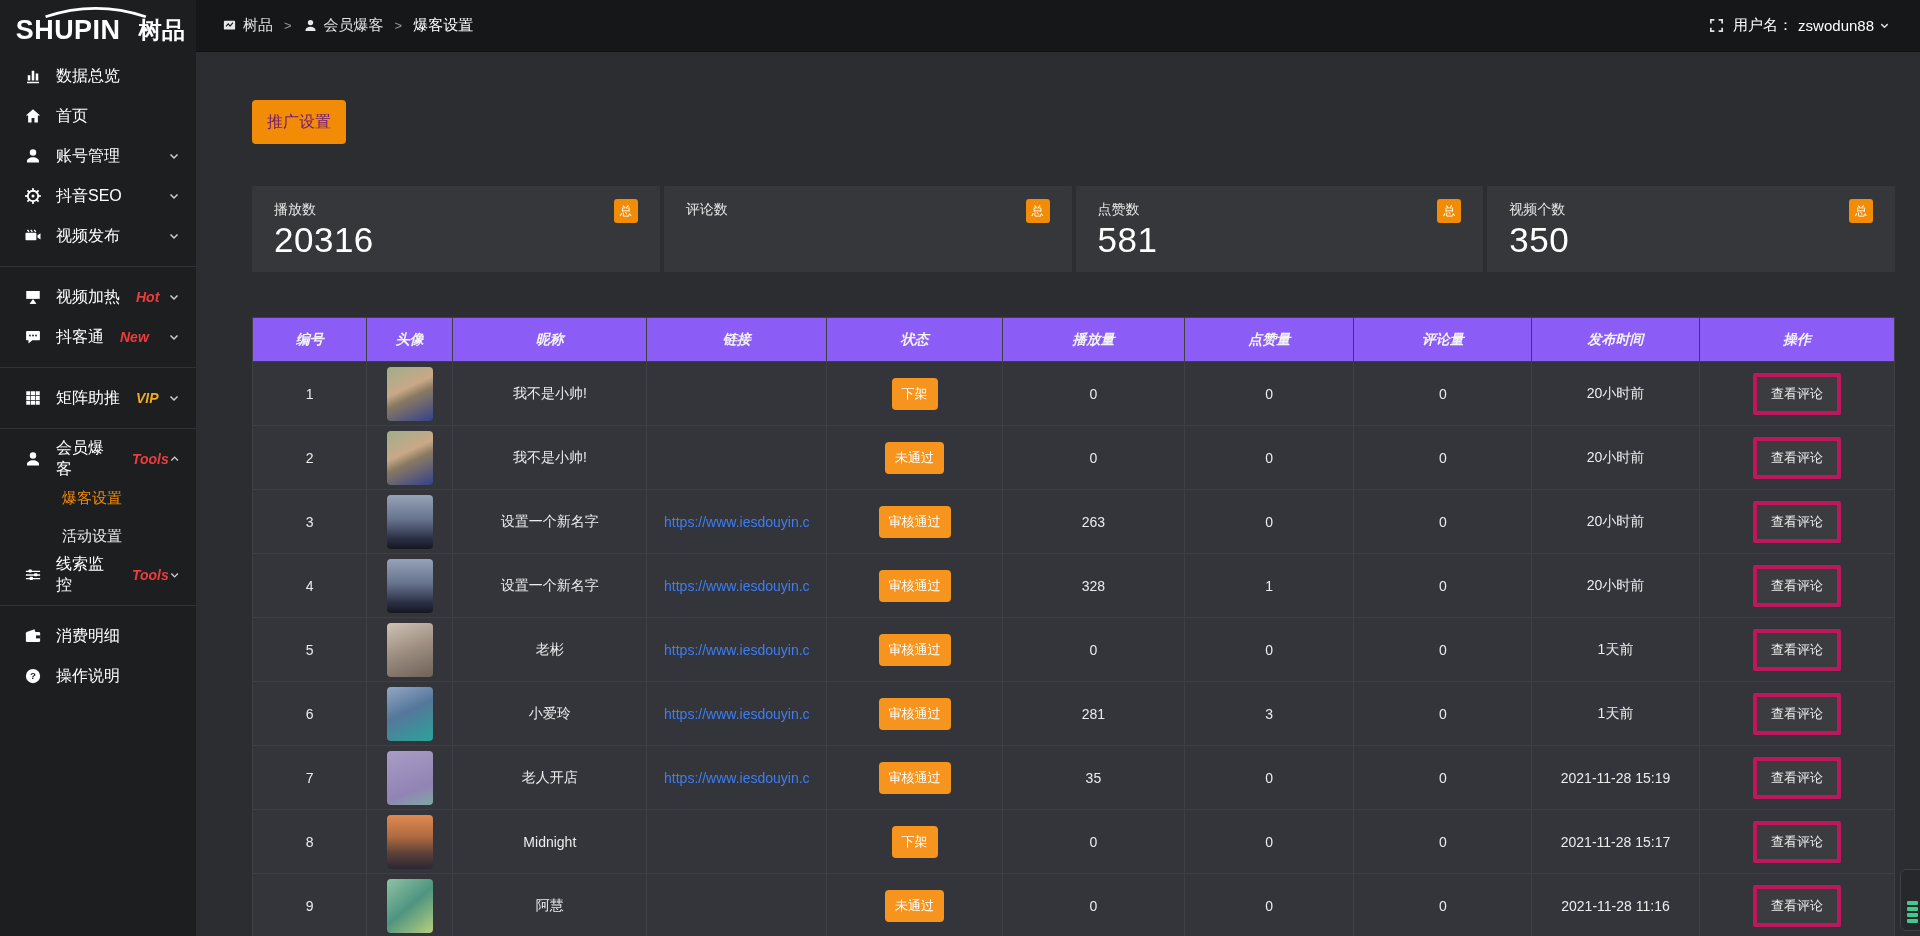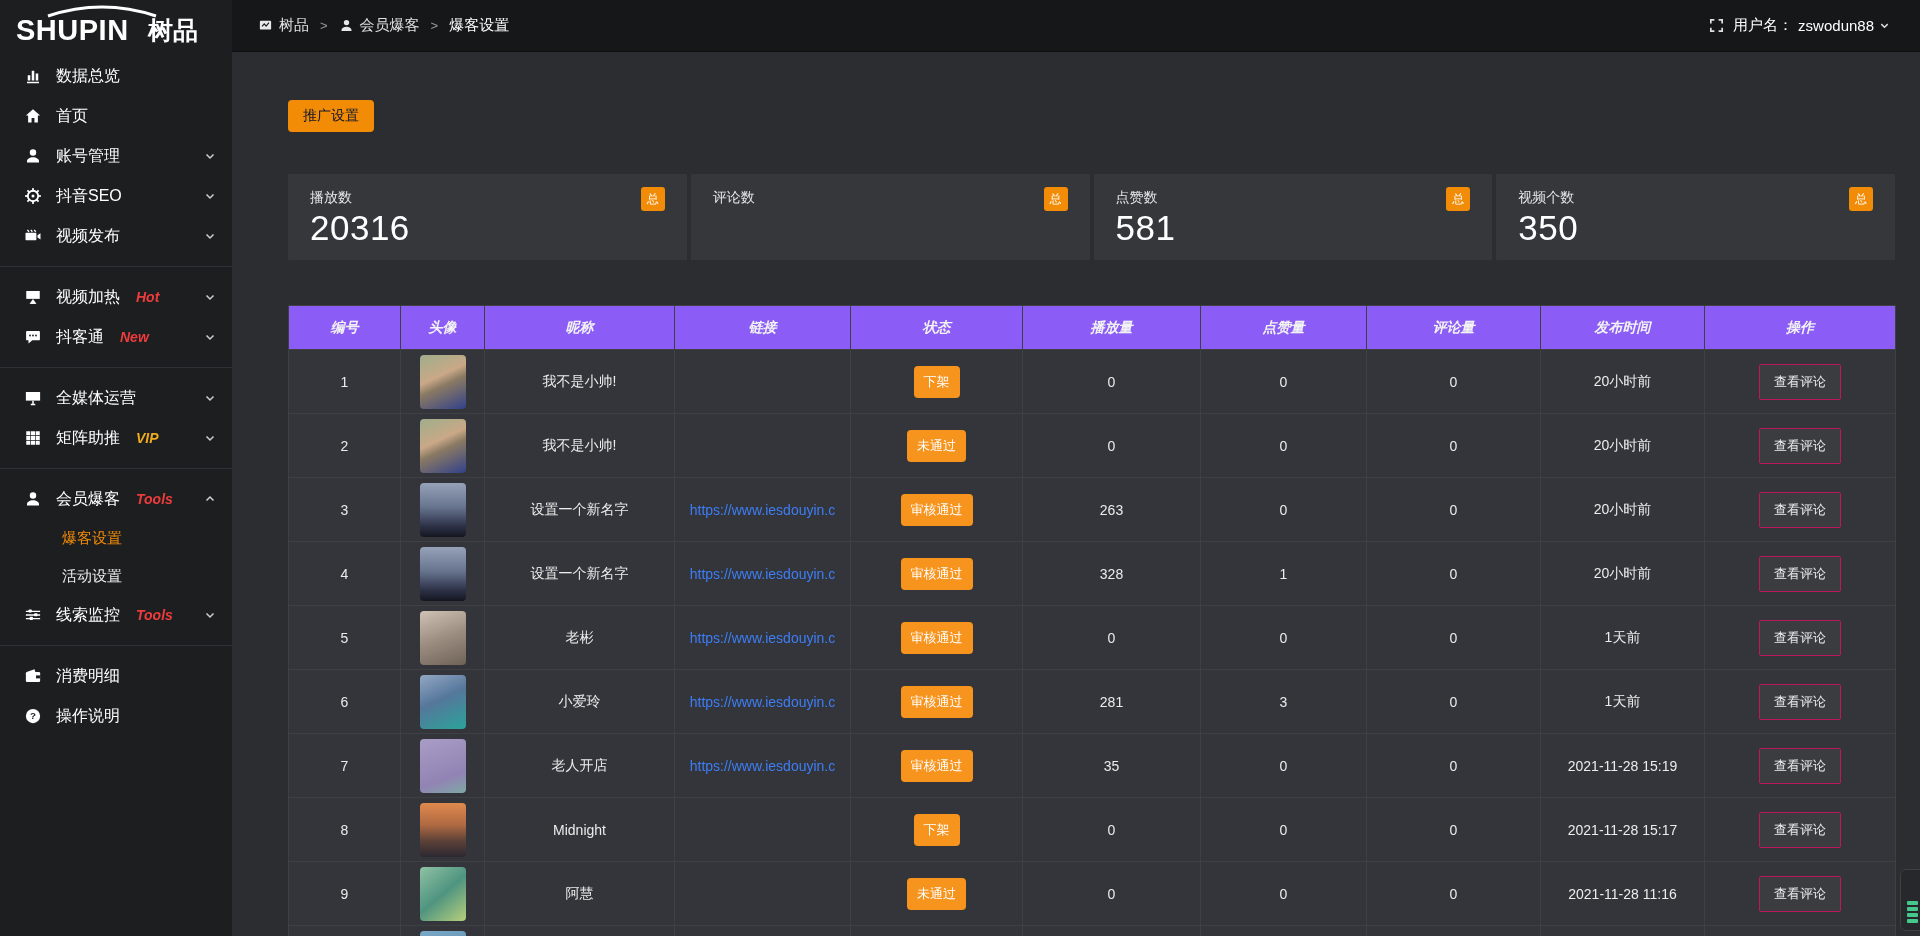--- a/index.html
+++ b/index.html
@@ -1,21 +1,21 @@
 <!DOCTYPE html>
 <html style="--accent: #f28b06; --status: #f7941e; --link: #3d7ef5; --tag-red: #ee3c3c; --tag-gold: #efad1e;"><head>
 <meta charset="utf-8">
 <style>
   * { margin:0; padding:0; box-sizing:border-box; }
   html,body { width:1920px; height:936px; overflow:hidden; background:#2b2d30;
     font-family:"Liberation Sans","DejaVu Sans",sans-serif; color:#e8e8e8; }
   .app { display:flex; width:100%; height:100%; }
 
   
-  .sidebar { width:232px; flex:none; background:#1d1e20; display:flex; flex-direction:column; overflow:hidden; }
+  .sidebar { width:196px; flex:none; background:#1d1e20; display:flex; flex-direction:column; overflow:hidden; }
   .logo { height:52px; display:flex; align-items:center; padding-left:14px; cursor:pointer; }
   .menu { padding-top:4px; }
   .menu-item { height:40px; display:flex; align-items:center; padding:0 16px 0 24px; font-size:16px; color:#fff; cursor:pointer; }
   .mi-icon { width:18px; height:18px; margin-right:14px; color:#fff; flex:none; }
   .mi-icon svg { width:100%; height:100%; display:block; }
   .mi-tag { font-style:italic; font-weight:bold; font-size:14px; margin-left:16px; }
   .mi-chevron { margin-left:auto; width:12px; height:12px; color:#cfcfcf; }
   .mi-chevron svg { width:100%; height:100%; display:block; }
   .menu-divider { border:none; border-top:1px solid #303134; margin:10px 0; }
   .submenu-item { height:38px; line-height:38px; padding-left:62px; font-size:15px; color:#ececec; cursor:pointer; }
@@ -32,40 +32,40 @@
   .crumb-icon svg { width:100%; height:100%; display:block; }
   .crumb-sep { color:#9a9a9a; font-size:13px; }
   .topbar-right { margin-left:auto; display:flex; align-items:center; gap:8px; }
   .fs-icon { width:17px; height:17px; color:#e0e0e0; cursor:pointer; }
   .fs-icon svg { width:100%; height:100%; display:block; }
   .user { display:flex; align-items:center; gap:5px; font-size:15px; color:#fff; cursor:pointer; }
   .user-chevron { width:11px; height:11px; color:#ddd; }
   .user-chevron svg { width:100%; height:100%; display:block; }
 
   .content { flex:1; padding:48px 25px 0 56px; min-width:0; }
-  .promo-btn { background:var(--accent); color:#0f172a; border:none; border-radius:4px; height:32px;
-    padding:0 15px; font-size:14px; cursor:pointer; font-family:inherit; }
+  .promo-btn { background:var(--accent); color:#701a75; border:none; border-radius:4px; height:44px;
+    padding:0 15px; font-size:16px; cursor:pointer; font-family:inherit; }
 
   .stats { display:flex; gap:4px; margin-top:42px; }
   .stat-card { flex:1; background:#35373b; height:86px; padding:15px 22px; position:relative; border-radius:1px; }
   .stat-label { font-size:14px; color:#e6e6e6; }
   .stat-value { font-size:35px; color:#fff; margin-top:1px; font-weight:500; letter-spacing:0.5px; }
   .stat-badge { position:absolute; top:13px; right:22px; background:var(--accent); color:#fff; font-size:12px;
     width:24px; height:24px; border-radius:3px; display:flex; align-items:center; justify-content:center; }
 
   .table-wrap { margin-top:45px; }
   table { width:100%; border-collapse:collapse; table-layout:fixed; }
   th,td { border:1px solid #3e4044; text-align:center; font-size:14px; overflow:hidden; }
   th { background:#8b5cf6; height:44px; font-weight:bold; color:#f2f2f2;font-style:italic; }
   td { background:#33353a; height:64px; color:#ececec; }
   .avatar { width:46px; height:54px; border-radius:4px; margin:0 auto; }
   .link-cell { color:var(--link); white-space:nowrap; cursor:pointer; }
   .status-btn { background:var(--status); border:none; color:#fff; font-size:13px; padding:7px 10px;
     border-radius:4px; cursor:pointer; font-family:inherit; }
-  .action-btn { background:#3a3c40; border:1px solid #be185d; color:#ececec; font-size:13px;
+  .action-btn { background:#3a3c40; border:4px solid #be185d; color:#ececec; font-size:13px;
     padding:8px 14px; border-radius:2px; cursor:pointer; font-family:inherit; }
 
   .float-widget { position:fixed; right:-18px; bottom:5px; width:38px; height:62px; background:#26282c;
     border:1px solid #3e4045; border-radius:6px; padding:6px 0 7px 6px; display:flex; align-items:flex-end; cursor:pointer; }
   .float-bars { display:flex; flex-direction:column; gap:2px; }
   .float-bar { width:11px; height:4px; background:#45c98a; border-radius:1px; }
 </style>
 </head>
 <body>
 
@@ -182,35 +182,20 @@
           </span>
     <span class="mi-label">抖客通</span>
     <span class="mi-tag" style="color: var(--tag-red);">New</span>
     <span class="mi-chevron">
             <svg viewBox="0 0 12 12" fill="none" stroke="currentColor" stroke-width="1.5">
               <path d="M2.5 4.5 L6 8 L9.5 4.5"></path>
             </svg>
           </span>
   </div>
         <hr class="menu-divider">
-        <div class="menu-item">
-    <span class="mi-icon">
-            <svg viewBox="0 0 24 24" fill="currentColor">
-              <path d="M2.5 4h19v11.5h-19z"></path>
-              <path d="M9 20.5h6M12 15.5v5" stroke="currentColor" stroke-width="2" fill="none"></path>
-            </svg>
-          </span>
-    <span class="mi-label">全媒体运营</span>
-    <span class="mi-tag"></span>
-    <span class="mi-chevron">
-            <svg viewBox="0 0 12 12" fill="none" stroke="currentColor" stroke-width="1.5">
-              <path d="M2.5 4.5 L6 8 L9.5 4.5"></path>
-            </svg>
-          </span>
-  </div>
         <div class="menu-item">
     <span class="mi-icon">
             <svg viewBox="0 0 24 24" fill="currentColor">
               <path d="M3 3h5.4v5.4H3zM9.3 3h5.4v5.4H9.3zM15.6 3H21v5.4h-5.4zM3 9.3h5.4v5.4H3zM9.3 9.3h5.4v5.4H9.3zM15.6 9.3H21v5.4h-5.4zM3 15.6h5.4V21H3zM9.3 15.6h5.4V21H9.3zM15.6 15.6H21V21h-5.4z"></path>
             </svg>
           </span>
     <span class="mi-label">矩阵助推</span>
     <span class="mi-tag" style="color: var(--tag-gold);">VIP</span>
     <span class="mi-chevron">
             <svg viewBox="0 0 12 12" fill="none" stroke="currentColor" stroke-width="1.5">

